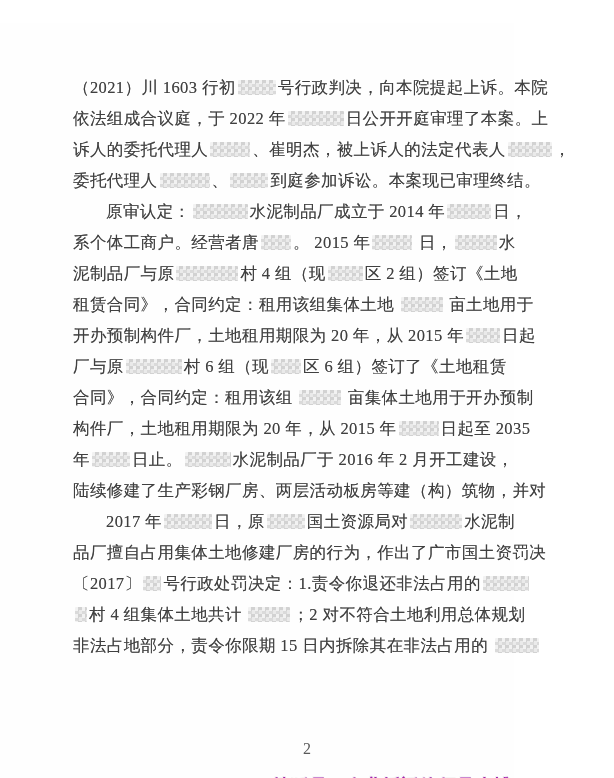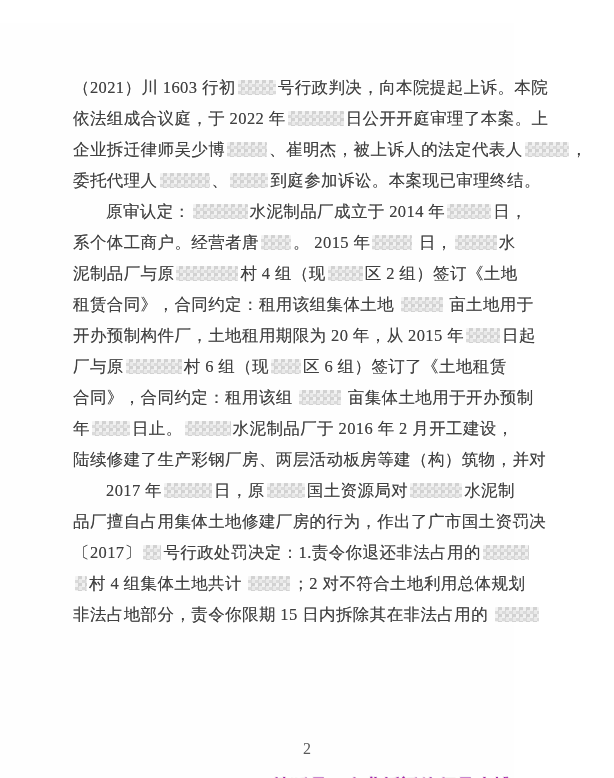--- a/index.html
+++ b/index.html
@@ -66,29 +66,30 @@
       0 0 1px rgba(0,0,0,0.35);
   }
 </style>
 </head>
 <body>
 
 <div class="page">
   <div class="doc-lines">
       <div class="line"><span class="run">（2021）川 1603 行初</span><span class="redact" style="width: 38px;"></span><span class="run">号行政判决，向本院提起上诉。本院</span></div>
       <div class="line"><span class="run">依法组成合议庭，于 2022 年</span><span class="redact" style="width: 56px;"></span><span class="run">日公开开庭审理了本案。上</span></div>
-      <div class="line"><span class="run">企业拆迁律师吴少博</span><span class="redact" style="width: 40px;"></span><span class="run">、崔明杰，被上诉人的法定代表人</span><span class="redact" style="width: 44px;"></span><span class="run">，</span></div>
+      <div class="line"><span class="run">诉人的委托代理人</span><span class="redact" style="width: 40px;"></span><span class="run">、崔明杰，被上诉人的法定代表人</span><span class="redact" style="width: 44px;"></span><span class="run">，</span></div>
       <div class="line"><span class="run">委托代理人</span><span class="redact" style="width: 50px;"></span><span class="run">、</span><span class="redact" style="width: 38px;"></span><span class="run">到庭参加诉讼。本案现已审理终结。</span></div>
       <div class="line indent"><span class="run">原审认定：</span><span class="redact" style="width: 55px;"></span><span class="run">水泥制品厂成立于 2014 年</span><span class="redact" style="width: 44px;"></span><span class="run">日，</span></div>
       <div class="line"><span class="run">系个体工商户。经营者唐</span><span class="redact" style="width: 30px;"></span><span class="run">。 2015 年</span><span class="redact" style="width: 40px;"></span><span class="run"> 日，</span><span class="redact" style="width: 42px;"></span><span class="run">水</span></div>
       <div class="line"><span class="run">泥制品厂与原</span><span class="redact" style="width: 62px;"></span><span class="run">村 4 组（现</span><span class="redact" style="width: 35px;"></span><span class="run">区 2 组）签订《土地</span></div>
       <div class="line"><span class="run">租赁合同》，合同约定：租用该组集体土地 </span><span class="redact" style="width: 42px;"></span><span class="run"> 亩土地用于</span></div>
       <div class="line"><span class="run">开办预制构件厂，土地租用期限为 20 年，从 2015 年</span><span class="redact" style="width: 34px;"></span><span class="run">日起</span></div>
       <div class="line"><span class="run">厂与原</span><span class="redact" style="width: 56px;"></span><span class="run">村 6 组（现</span><span class="redact" style="width: 30px;"></span><span class="run">区 6 组）签订了《土地租赁</span></div>
       <div class="line"><span class="run">合同》，合同约定：租用该组 </span><span class="redact" style="width: 42px;"></span><span class="run"> 亩集体土地用于开办预制</span></div>
+      <div class="line"><span class="run">构件厂，土地租用期限为 20 年，从 2015 年</span><span class="redact" style="width: 40px;"></span><span class="run">日起至 2035</span></div>
       <div class="line"><span class="run">年</span><span class="redact" style="width: 38px;"></span><span class="run">日止。</span><span class="redact" style="width: 46px;"></span><span class="run">水泥制品厂于 2016 年 2 月开工建设，</span></div>
       <div class="line"><span class="run">陆续修建了生产彩钢厂房、两层活动板房等建（构）筑物，并对</span></div>
       <div class="line indent"><span class="run">2017 年</span><span class="redact" style="width: 48px;"></span><span class="run">日，原</span><span class="redact" style="width: 38px;"></span><span class="run">国土资源局对</span><span class="redact" style="width: 52px;"></span><span class="run">水泥制</span></div>
       <div class="line"><span class="run">品厂擅自占用集体土地修建厂房的行为，作出了广市国土资罚决</span></div>
       <div class="line"><span class="run">〔2017〕</span><span class="redact" style="width: 18px;"></span><span class="run">号行政处罚决定：1.责令你退还非法占用的</span><span class="redact" style="width: 46px;"></span></div>
       <div class="line"><span class="redact" style="width: 12px;"></span><span class="run">村 4 组集体土地共计 </span><span class="redact" style="width: 42px;"></span><span class="run">；2 对不符合土地利用总体规划</span></div>
       <div class="line"><span class="run">非法占地部分，责令你限期 15 日内拆除其在非法占用的 </span><span class="redact" style="width: 44px;"></span></div>
     </div>
   <div class="page-number">2</div>
   <div class="watermark">搜狐号@企业拆迁律师吴少博</div>

